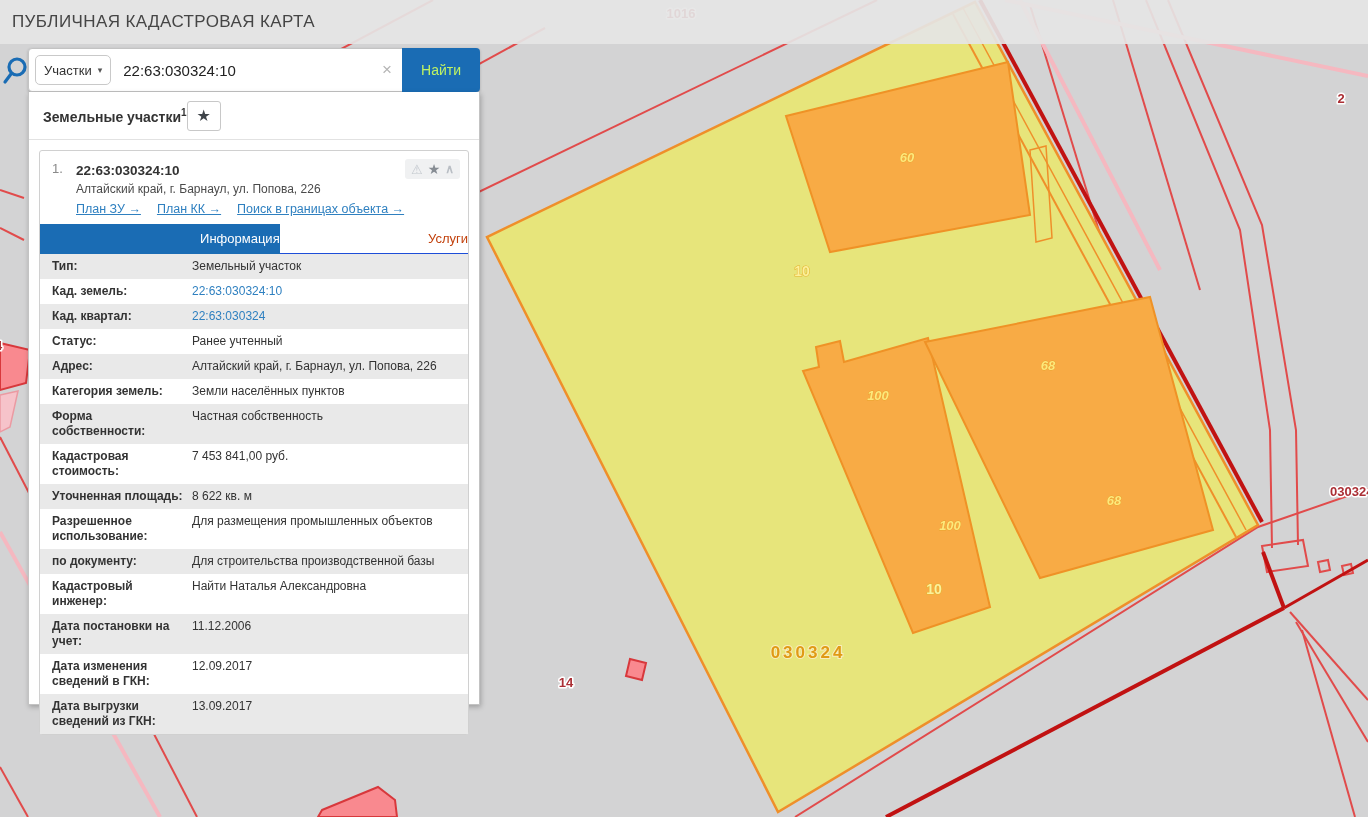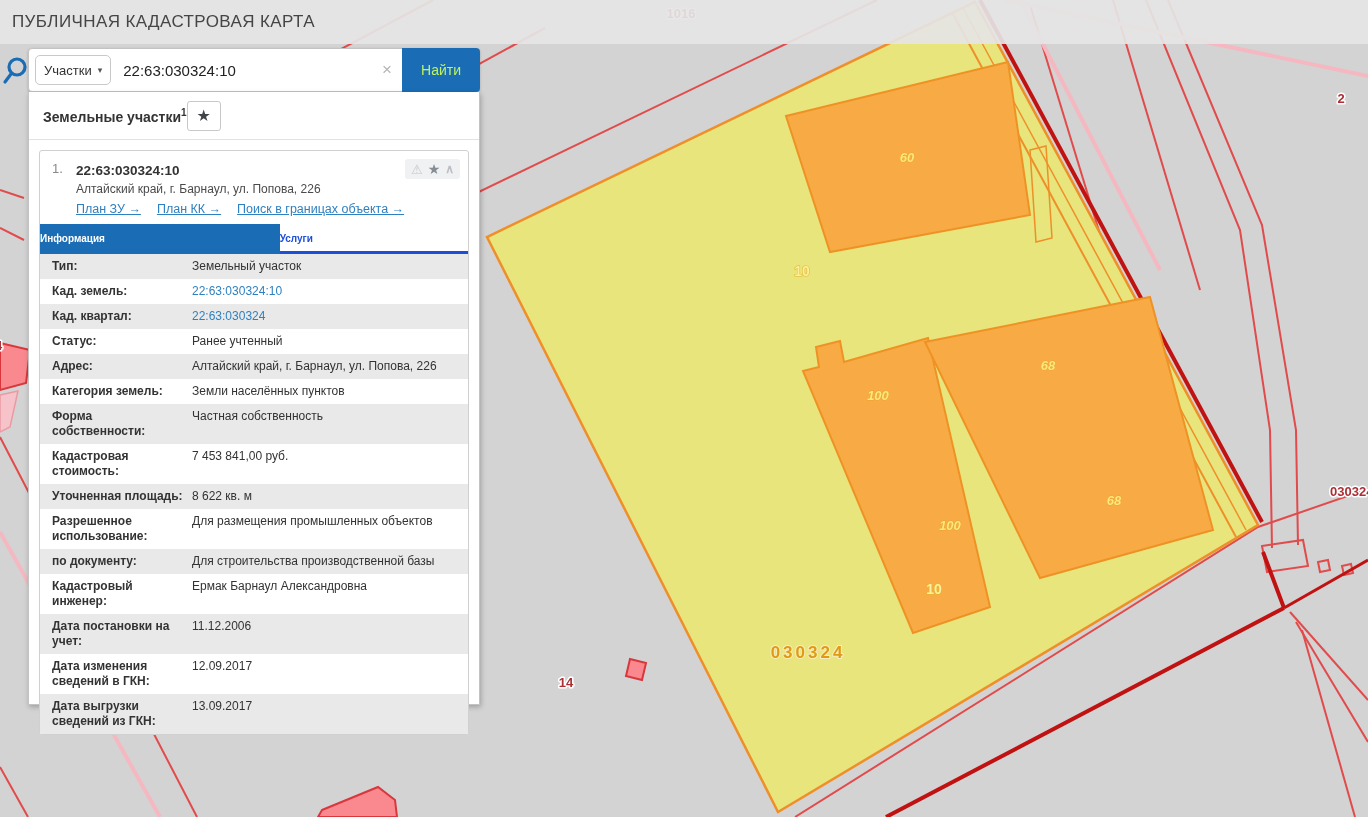--- a/index.html
+++ b/index.html
@@ -58,23 +58,23 @@
   .res-cad{font-size:13.5px;font-weight:bold;color:#333}
   .res-addr{font-size:12px;color:#4a4a4a;margin:3px 0 6px 24px}
   .icon-chip{position:absolute;right:8px;top:8px;background:#f0f1f2;border-radius:3px;padding:2px 6px;display:flex;gap:5px;align-items:center}
   .icon-chip .warn{color:#c3c8ce;font-size:13px}
   .icon-chip .star{color:#868c93;font-size:14px}
   .icon-chip .chev{color:#b9bec4;font-size:12px;font-weight:bold}
   .links{margin:0 0 8px 24px;display:flex;gap:16px;flex-wrap:nowrap}
   .links a{font-size:12.5px;color:var(--link-blue);text-decoration:underline;white-space:nowrap;cursor:pointer}
 
   .tabs{display:flex;height:30px}
-  .tabs .tab{font-size:10px;font-weight:bold;text-align:left;line-height:30px;cursor:pointer}
+  .tabs .tab{font-size:13px;font-weight:normal;text-align:right;line-height:30px;cursor:pointer}
   .tabs .tab.active{background:var(--accent-blue);color:#fff;width:56%}
-  .tabs .tab:not(.active){background:#fff;color:#1d4ed8;width:44%;border-bottom:3px solid #1d4ed8}
+  .tabs .tab:not(.active){background:#fff;color:#c2410c;width:44%;border-bottom:1px solid #1d4ed8}
 
   .rows .row{display:flex;font-size:12px;color:var(--text-dark);line-height:1.25}
   .rows .row.alt{background:var(--row-alt)}
   .rows .lbl{flex:0 0 152px;font-weight:bold;padding:5px 6px 5px 12px}
   .rows .val{flex:1;padding:5px 24px 5px 0}
   .rows .val.link{color:var(--link-blue);cursor:pointer}
 </style>
 </head>
 <body>
 
@@ -240,21 +240,21 @@
           <div class="row">
             <div class="lbl">Разрешенное использование:</div>
             <div class="val">Для размещения промышленных объектов</div>
           </div>
           <div class="row alt">
             <div class="lbl">по документу:</div>
             <div class="val">Для строительства производственной базы</div>
           </div>
           <div class="row">
             <div class="lbl">Кадастровый инженер:</div>
-            <div class="val">Ермак Барнаул Александровна</div>
+            <div class="val">Найти Наталья Александровна</div>
           </div>
           <div class="row alt">
             <div class="lbl">Дата постановки на учет:</div>
             <div class="val">11.12.2006</div>
           </div>
           <div class="row">
             <div class="lbl">Дата изменения сведений в ГКН:</div>
             <div class="val">12.09.2017</div>
           </div>
           <div class="row alt">

